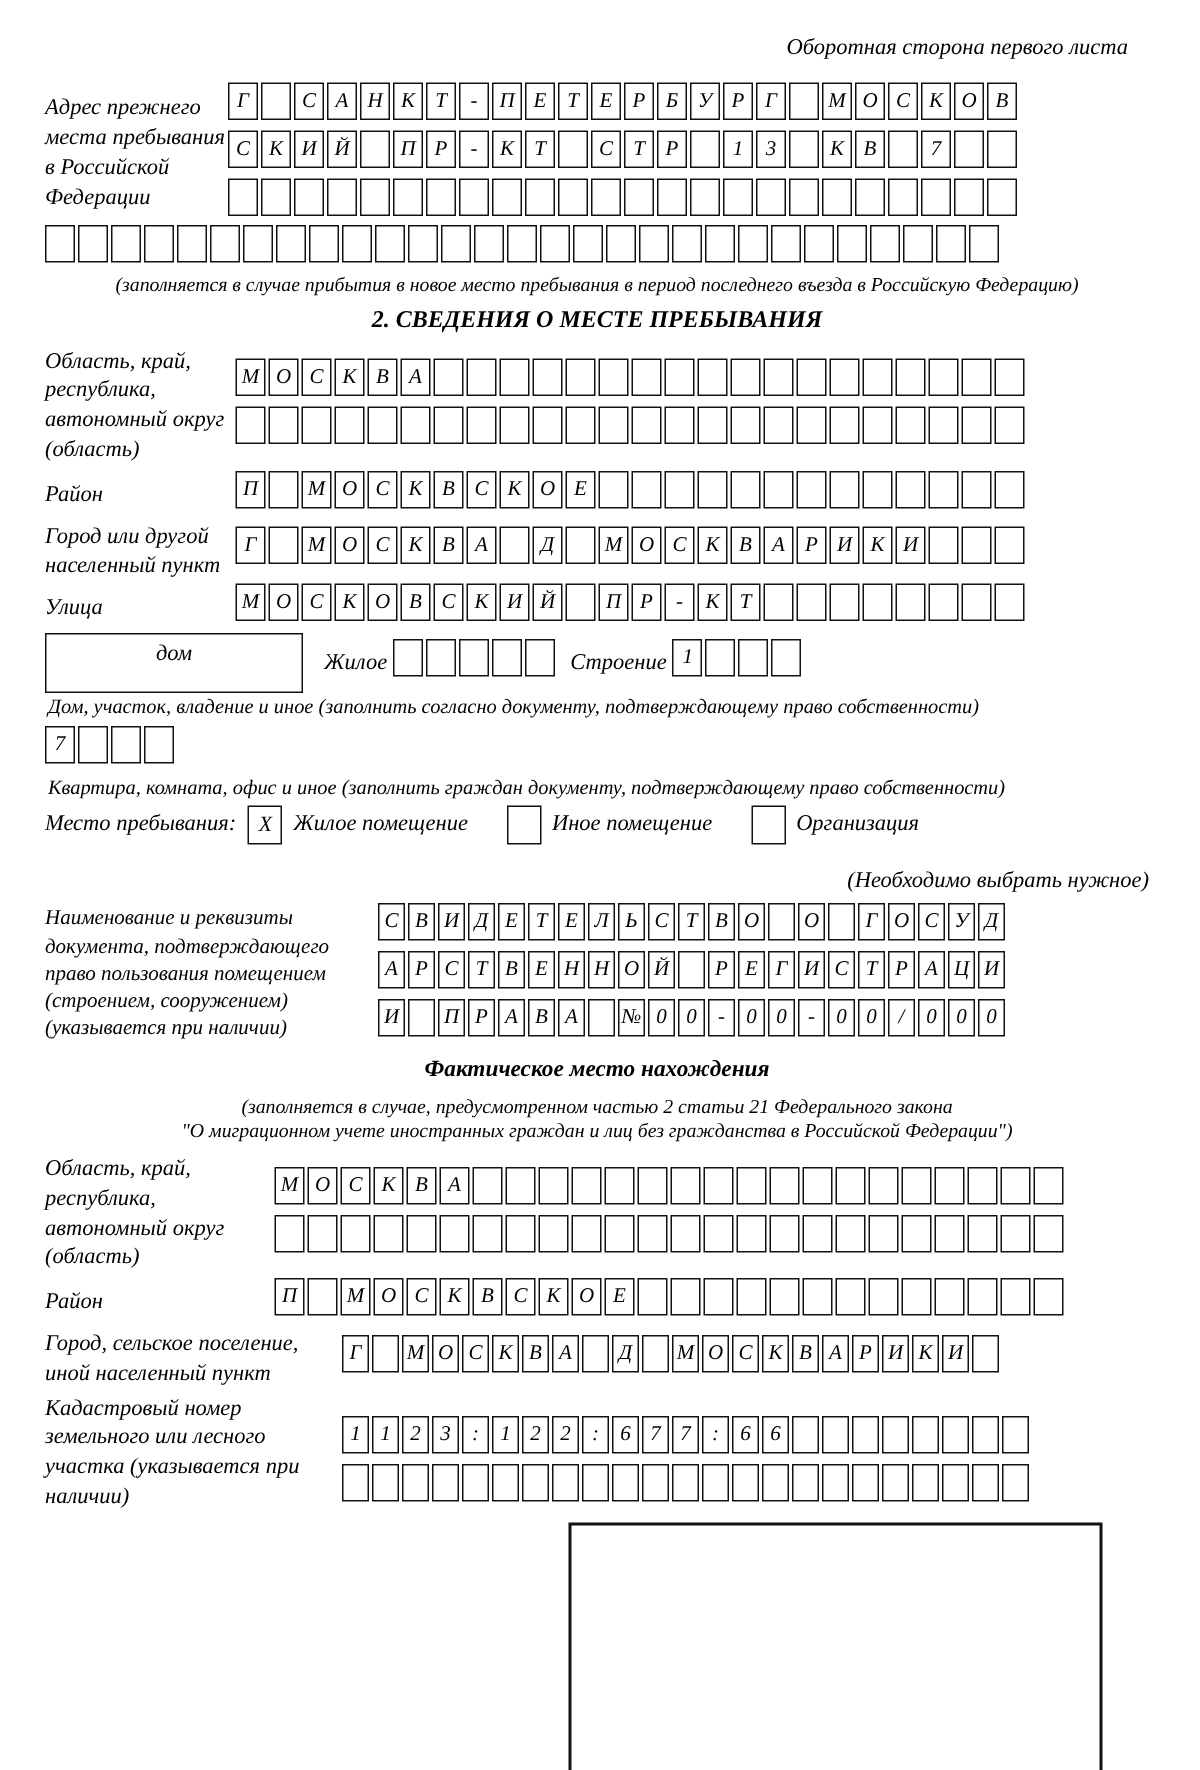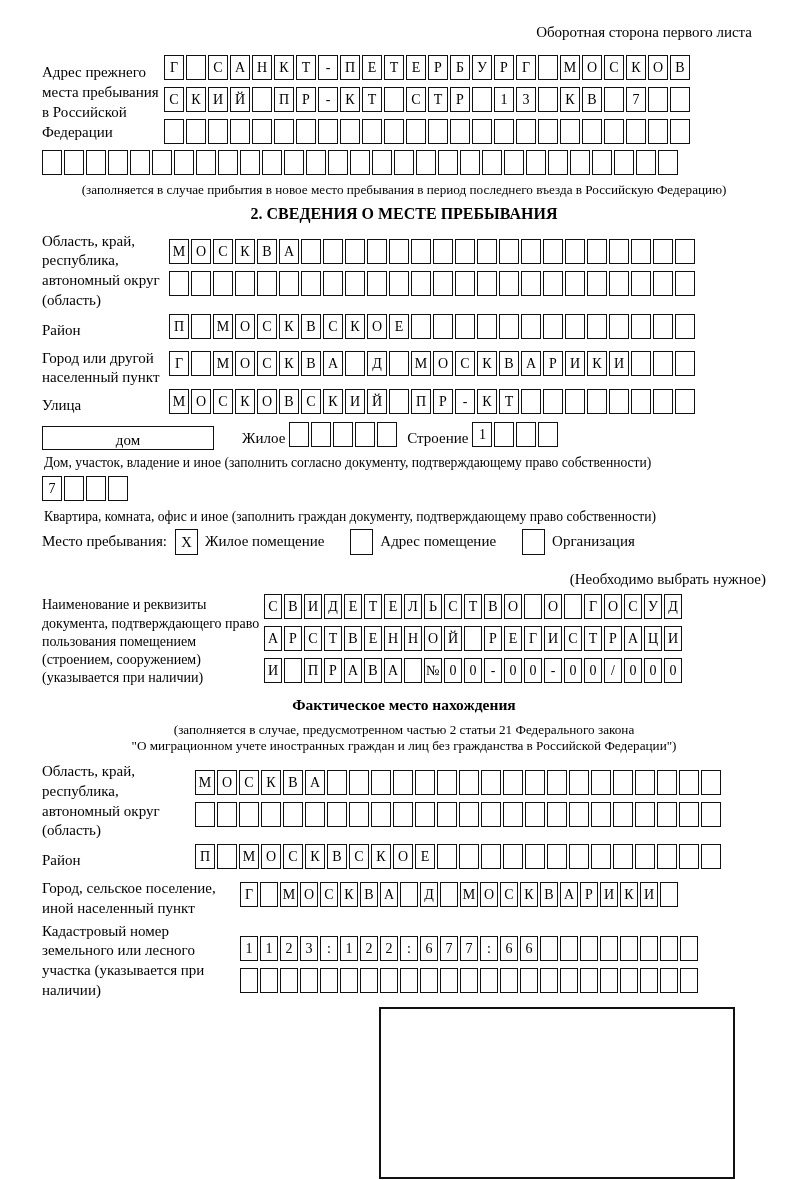--- a/index.html
+++ b/index.html
@@ -1,20 +1,21 @@
 <!DOCTYPE html>
 <html><head>
 <meta charset="utf-8">
 <style>
   * { box-sizing: border-box; }
   html,body { margin:0; padding:0; background:#ffffff; }
   .page {
     position:relative; width:800px; height:1180px; overflow:hidden;
-    padding:24px 34px 0 42px; background:#fff; color:#000;
+    padding:24px 34px 0 30px; background:#fff; color:#000;
     font-family:"Liberation Serif","DejaVu Serif",serif;
+    font-style:italic;
   }
   .corner { text-align:right; font-size:15px; margin:0 14px 14px 0; }
   .row-flex { display:flex; align-items:center; }
   .lbl { font-size:15px; line-height:1.32; flex:0 0 auto; padding-top:2px; }
   .w118 { width:122px; } .w125 { width:127px; } .w150 { width:153px; }
   .w195 { width:198px; } .w215 { width:222px; }
   .grids { flex:1 1 auto; }
   .cells { white-space:nowrap; margin-bottom:2px; height:30px; }
   .cell {
     display:inline-block; width:20px; height:25px; line-height:24px;
@@ -22,22 +23,22 @@
     font-size:14px; vertical-align:top; background:#fff;
   }
   .n21 .cell, .small .cell { width:18px; }
   .full { margin-top:1px; }
   .footnote { font-size:13.2px; text-align:center; line-height:1.25; }
   .h-title { font-weight:bold; font-size:16px; text-align:center; margin:6px 0 7px; }
   .h-title2 { font-weight:bold; font-size:15.5px; text-align:center; margin:8px 0 8px; }
   .blk { margin-bottom:3px; }
   .blk-tight { margin-bottom:1px; }
   .widebox {
-    display:inline-block; border:1.6px solid #111; height:24px; line-height:26px;
-    text-align:center; margin-right:20px; font-size:15px; vertical-align:top;
+    display:inline-block; border:1.6px solid #111; height:40px; line-height:26px;
+    text-align:center; margin-right:6px; font-size:15px; vertical-align:top;
   }
   .wb170 { width:172px; } .wb200 { width:201px; }
   .inline-lbl { font-size:15px; line-height:28px; margin:0 4px 0 8px; display:inline-block; vertical-align:top; }
   .note { font-size:13.6px; margin:1px 0 4px 2px; line-height:1.2; }
   .stay-row { align-items:center; margin:4px 0 2px; }
   .stay-lbl { font-size:15px; margin-right:8px; }
   .checkbox {
     display:inline-block; width:23px; height:26px; line-height:24px;
     border:1.6px solid #111; text-align:center; font-size:14.5px; vertical-align:middle;
   }
@@ -105,21 +106,21 @@
   <div class="row-flex blk-tight">
     <span class="cells"><span class="cell">7</span><span class="cell">&nbsp;</span><span class="cell">&nbsp;</span><span class="cell">&nbsp;</span></span>
   </div>
   <div class="note">Квартира, комната, офис и иное (заполнить граждан документу, подтверждающему право собственности)</div>
 
   <div class="row-flex stay-row">
     <span class="stay-lbl">Место пребывания:</span>
     <span class="checkbox">X</span>
     <span class="opt">Жилое помещение</span>
     <span class="checkbox"></span>
-    <span class="opt">Адрес помещение</span>
+    <span class="opt">Иное помещение</span>
     <span class="checkbox"></span>
     <span class="opt">Организация</span>
   </div>
   <div class="center-note">(Необходимо выбрать нужное)</div>
 
   <div class="row-flex blk">
     <div class="lbl w215 doc-lbl">Наименование и реквизиты документа, подтверждающего право пользования помещением (строением, сооружением) (указывается при наличии)</div>
     <div class="grids">
       <div class="cells n21"><span class="cell">С</span><span class="cell">В</span><span class="cell">И</span><span class="cell">Д</span><span class="cell">Е</span><span class="cell">Т</span><span class="cell">Е</span><span class="cell">Л</span><span class="cell">Ь</span><span class="cell">С</span><span class="cell">Т</span><span class="cell">В</span><span class="cell">О</span><span class="cell">&nbsp;</span><span class="cell">О</span><span class="cell">&nbsp;</span><span class="cell">Г</span><span class="cell">О</span><span class="cell">С</span><span class="cell">У</span><span class="cell">Д</span></div>
       <div class="cells n21"><span class="cell">А</span><span class="cell">Р</span><span class="cell">С</span><span class="cell">Т</span><span class="cell">В</span><span class="cell">Е</span><span class="cell">Н</span><span class="cell">Н</span><span class="cell">О</span><span class="cell">Й</span><span class="cell">&nbsp;</span><span class="cell">Р</span><span class="cell">Е</span><span class="cell">Г</span><span class="cell">И</span><span class="cell">С</span><span class="cell">Т</span><span class="cell">Р</span><span class="cell">А</span><span class="cell">Ц</span><span class="cell">И</span></div>

